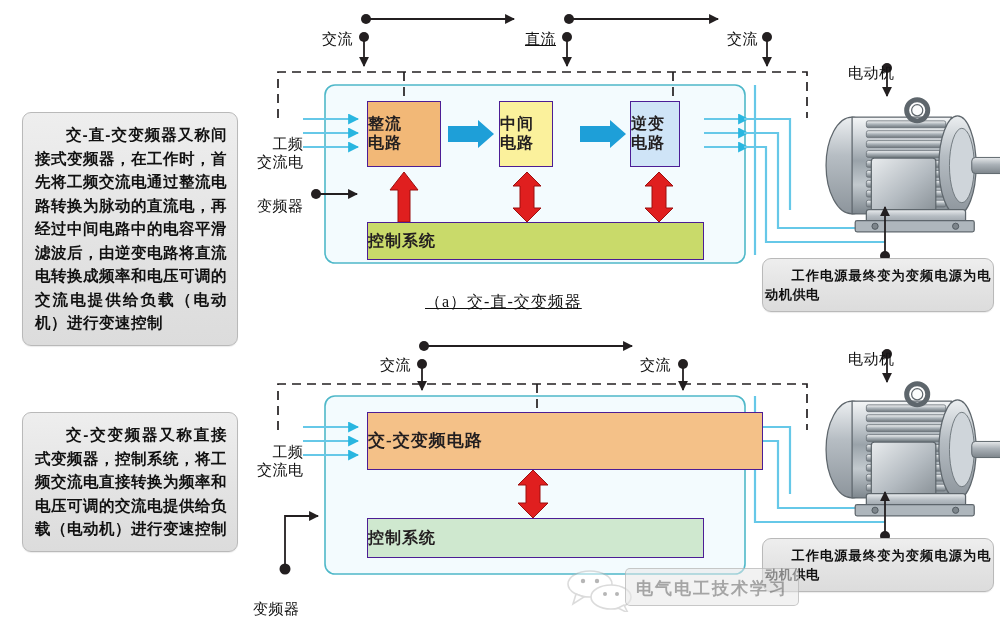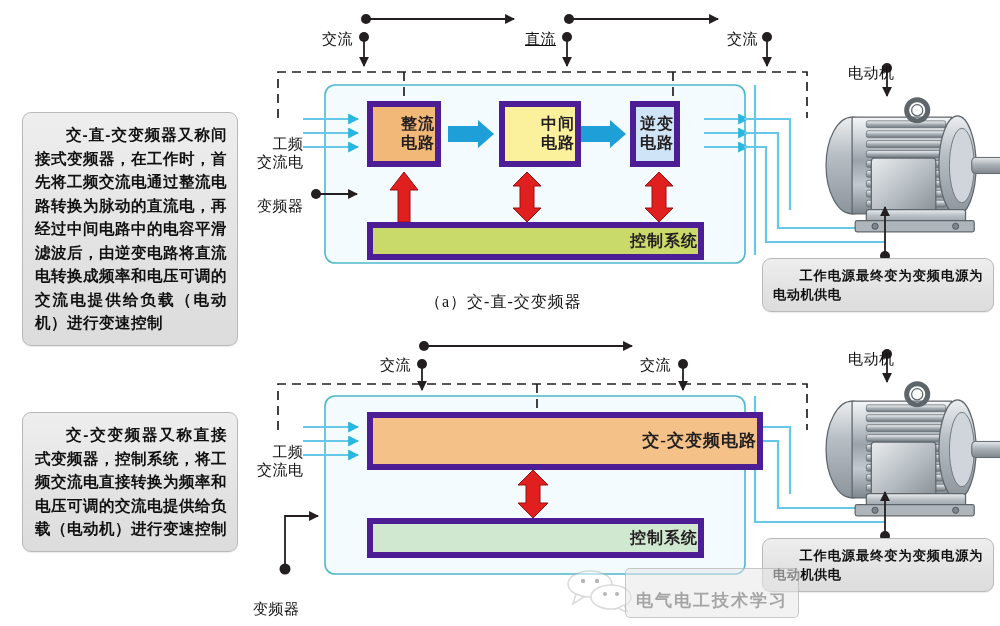--- a/index.html
+++ b/index.html
@@ -37,49 +37,49 @@
     box-shadow: 0 1px 1px rgba(0,0,0,0.08);
   }
   .note-left {
     padding: 10px 10px 10px 12px;
     font-size: 15.5px;
     line-height: 1.52;
     text-indent: 2em;
     text-align: justify;
   }
   .note-small {
-    padding: 7px 10px;
+    padding: 7px 2px;
     font-size: 13.2px;
     line-height: 1.45;
     text-indent: 2em;
     text-align: justify;
   }
   #note-desc-1 { left: 22px; top: 112px; width: 216px; }
   #note-desc-2 { left: 22px; top: 412px; width: 216px; }
   #note-out-1  { left: 762px; top: 258px; width: 232px; }
   #note-out-2  { left: 762px; top: 538px; width: 232px; }
 
   
   .blk {
     position: absolute;
     box-sizing: border-box;
-    border: 6px solid #4c1d95;
+    border: 1px solid #4c1d95;
     display: flex;
     align-items: center;
-    justify-content: flex-end;
+    justify-content: flex-start;
     text-align: center;
     font-family: "Liberation Serif", "DejaVu Serif", serif;
     font-weight: 700;
     color: #231f20;
     letter-spacing: 1px;
   }
   .blk .lbl { line-height: 1.18; white-space: pre-line; }
 
   #blk-rect   { left: 367px; top: 101px; width: 74px;  height: 66px; background: #f2b877; font-size: 16px; }
-  #blk-mid    { left: 499px; top: 101px; width: 82px;  height: 66px; background: #fbf19c; font-size: 16px; }
+  #blk-mid    { left: 499px; top: 101px; width: 54px;  height: 66px; background: #fbf19c; font-size: 16px; }
   #blk-inv    { left: 630px; top: 101px; width: 50px;  height: 66px; background: #cfe4f7; font-size: 16px; }
   #blk-ctrl1  { left: 367px; top: 222px; width: 337px; height: 38px; background: #c9da6a; font-size: 16px; }
 
   #blk-acac   { left: 367px; top: 412px; width: 396px; height: 58px; background: #f4c188; font-size: 17px; }
   #blk-ctrl2  { left: 367px; top: 518px; width: 337px; height: 40px; background: #cfe8cf; font-size: 16px; }
 
   
   .dlabel {
     position: absolute;
     font-family: "Liberation Serif", "DejaVu Serif", serif;
@@ -104,34 +104,34 @@
   #lab-motor-1 { left: 848px; top: 42px; }
   #lab-in-1  { left: 257px; top: 113px; text-align: right; }
   #lab-vfd-1 { left: 257px; top: 175px; }
 
   #lab-ac-3  { left: 380px; top: 334px; }
   #lab-ac-4  { left: 640px; top: 334px; }
   #lab-motor-2 { left: 848px; top: 328px; }
   #lab-in-2  { left: 257px; top: 421px; text-align: right; }
   #lab-vfd-2 { left: 253px; top: 578px; }
 
-  #cap-a { left: 425px; top: 292px; }
+  #cap-a { left: 425px; top: 292px; text-decoration: underline; }
   #cap-b { left: 455px; top: 586px; }
 
   
   #watermark {
     position: absolute;
     left: 560px; top: 566px;
     width: 430px; height: 48px;
     pointer-events: none;
   }
   #wm-badge {
     position: absolute;
     left: 65px; top: 2px;
-    padding: 20px 10px 5px 10px;
+    padding: 8px 10px 5px 10px;
     background: rgba(232,232,232,0.55);
     border: 1px solid rgba(170,170,170,0.6);
     border-radius: 5px;
     font-family: "Liberation Sans", "DejaVu Sans", sans-serif;
     font-size: 17px;
     font-weight: 700;
     letter-spacing: 2px;
     color: rgba(70,70,70,0.45);
     white-space: nowrap;
   }

